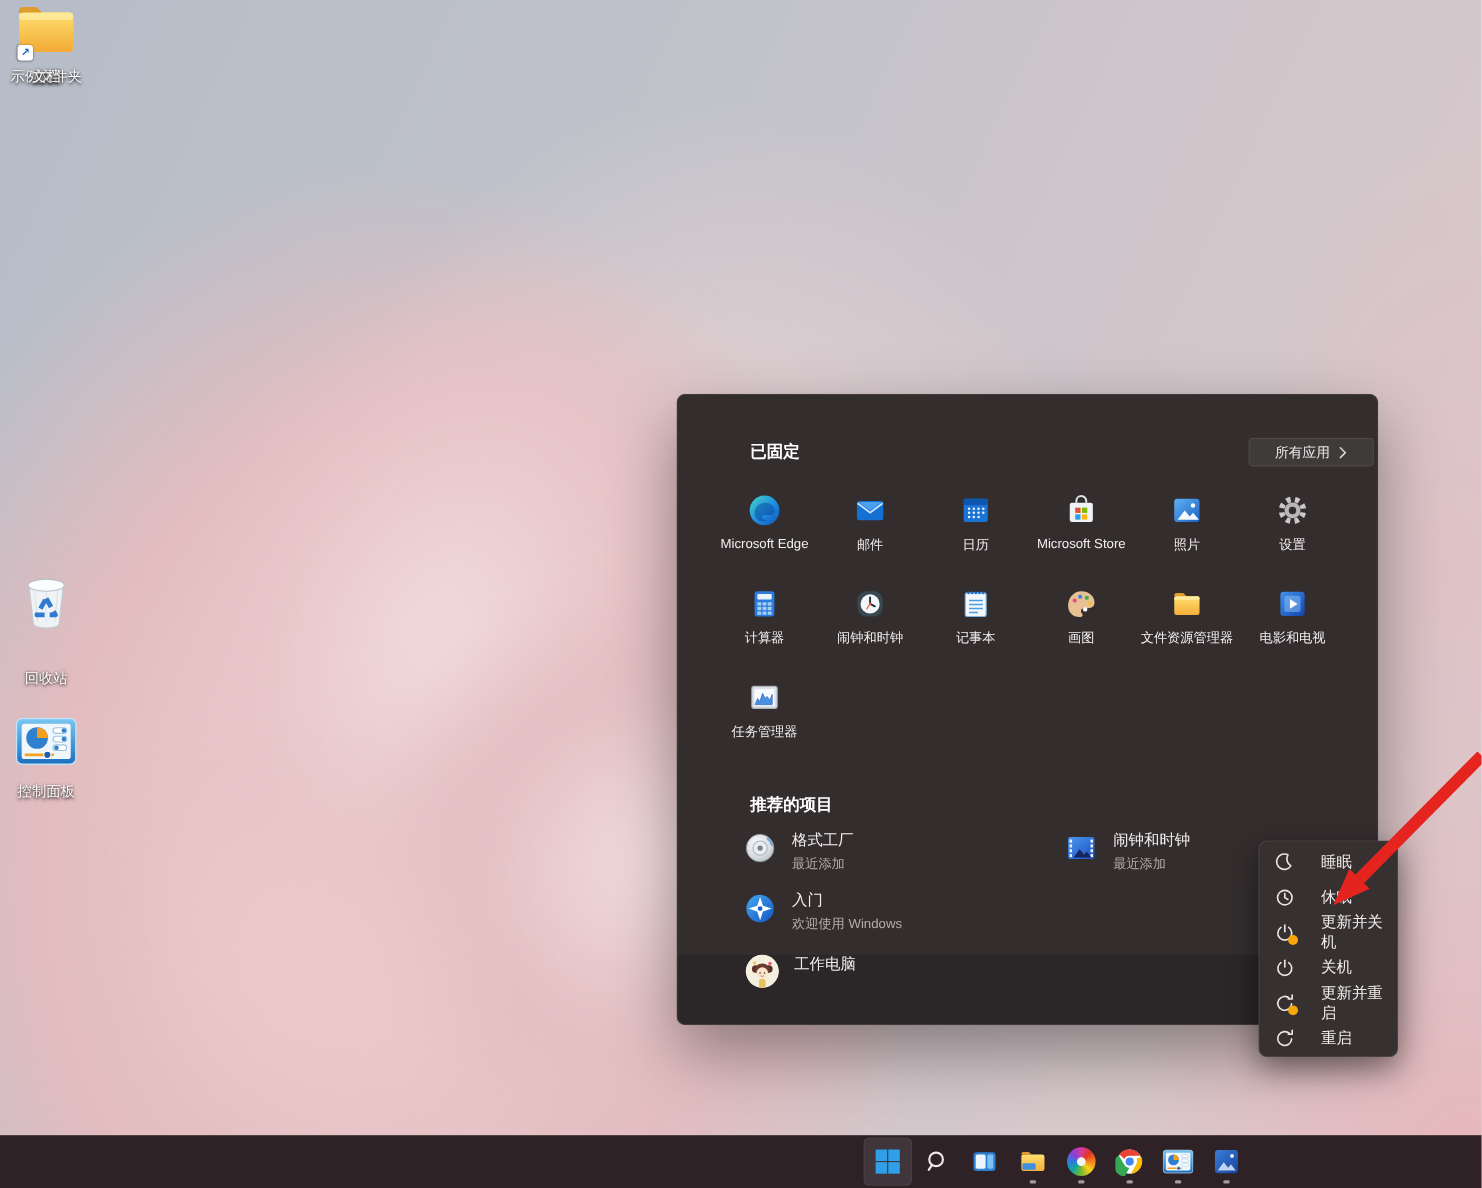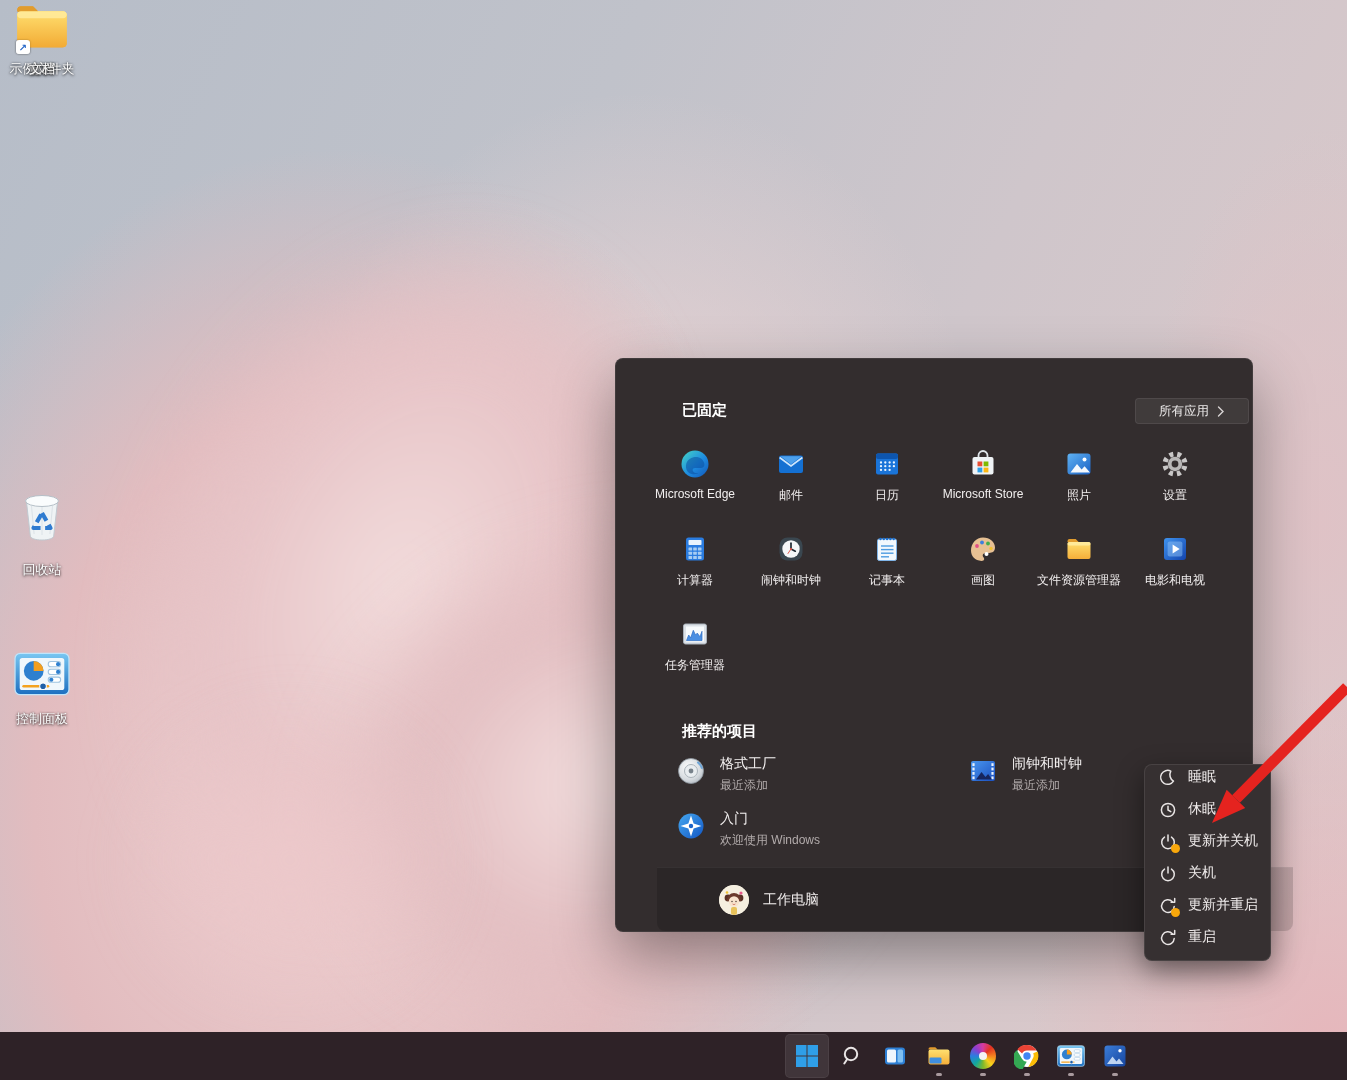--- a/index.html
+++ b/index.html
@@ -19,21 +19,21 @@
     background:radial-gradient(closest-side,#f2dcdc,#e7c4c7 62%,rgba(231,196,199,0)); }
   .petal.p2 { left:300px; top:520px; width:620px; height:520px; transform:rotate(-18deg);
     background:radial-gradient(closest-side,#f4e0e0,#e3bfc2 60%,rgba(227,191,194,0)); }
   .petal.p3 { left:60px; top:640px; width:460px; height:440px;
     background:radial-gradient(closest-side,#ecc8ca,rgba(236,200,202,0) 75%); }
 
   
   .dicon { position:absolute; left:0; width:84px; display:flex; flex-direction:column;
            align-items:center; cursor:default; }
   .dicon:nth-of-type(1){ top:138px; } .dicon:nth-of-type(2){ top:266px; }
-  .dicon:nth-of-type(3){ top:396px; } .dicon:nth-of-type(4){ top:489px; }
+  .dicon:nth-of-type(3){ top:396px; } .dicon:nth-of-type(4){ top:520px;gap:15px; }
   .dicon:nth-of-type(5){ top:646px; }
   .dicon .dlabel { margin-top:4px; font-size:13px; color:#fff;
     text-shadow:0 1px 3px rgba(0,0,0,.75), 0 0 2px rgba(0,0,0,.5); }
   .dicon .art { position:relative; }
   .shortcut-badge { position:absolute; left:3px; bottom:2px; width:14px; height:14px;
     background:#fff; border-radius:3px; display:flex; align-items:center; justify-content:center;
     font-size:10px; font-weight:bold; color:#2567c8; box-shadow:0 0 2px rgba(0,0,0,.35); }
 
   
   .start-menu { position:absolute; left:615px; top:358px; width:638px; height:574px;
@@ -51,31 +51,31 @@
   .tile .ticon { width:32px; height:32px; }
   .tile .tlabel { margin-top:7px; font-size:12px; color:#f2efef; white-space:nowrap; }
   .rec-grid { position:absolute; left:56px; top:396px; display:grid;
     grid-template-columns:292px 292px; grid-auto-rows:55px; }
   .rec-item { display:flex; align-items:flex-start; gap:13px; padding-left:3px; border-radius:4px; cursor:pointer; }
   .rec-item .ricon { width:32px; height:32px; flex:0 0 32px; }
   .rec-title { font-size:14px; color:#f2efef; }
   .rec-sub { font-size:12px; color:#b3acac; margin-top:4px; }
   .user-bar { position:absolute; left:0; bottom:0; width:100%; height:64px;
     background:rgba(0,0,0,.14); border-top:1px solid rgba(255,255,255,.05);
-    border-radius:0 0 8px 8px; display:flex; align-items:center; padding:0 55px 0 62px;margin-left:41px; }
+    border-radius:0 0 8px 8px; display:flex; align-items:flex-start; padding:0 55px 0 62px; }
   .avatar { width:30px; height:30px; border-radius:50%; overflow:hidden; background:#f3ecdd; cursor:pointer; }
   .user-name { margin-left:14px; font-size:14px; color:#f0ecec; cursor:pointer; }
   .power-btn { margin-left:auto; width:32px; height:32px; position:relative; display:flex;
     align-items:center; justify-content:center; border-radius:4px; cursor:pointer; }
 
   
   .power-flyout { position:absolute; left:1144px; top:764px; width:127px; height:197px;
     background:#363031; border:1px solid rgba(255,255,255,.09); border-radius:8px;
     box-shadow:0 10px 28px rgba(0,0,0,.45); z-index:40; padding-top:3px; }
-  .pf-item { height:32px; display:flex; align-items:flex-start; gap:10px; padding-left:13px;
+  .pf-item { height:32px; display:flex; align-items:center; gap:23px; padding-left:13px;
     font-size:14px; color:#f0ecec; cursor:pointer; border-radius:4px; }
   .pf-ic { position:relative; width:20px; height:20px; flex:0 0 20px; }
   .upd-badge { position:absolute; right:-2px; bottom:-1px; width:9px; height:9px;
     border-radius:50%; background:#F8A70B; }
 
   
   .anno { position:absolute; inset:0; z-index:60; pointer-events:none; }
 
   
   .taskbar { position:absolute; left:0; bottom:0; width:1347px; height:48px;

